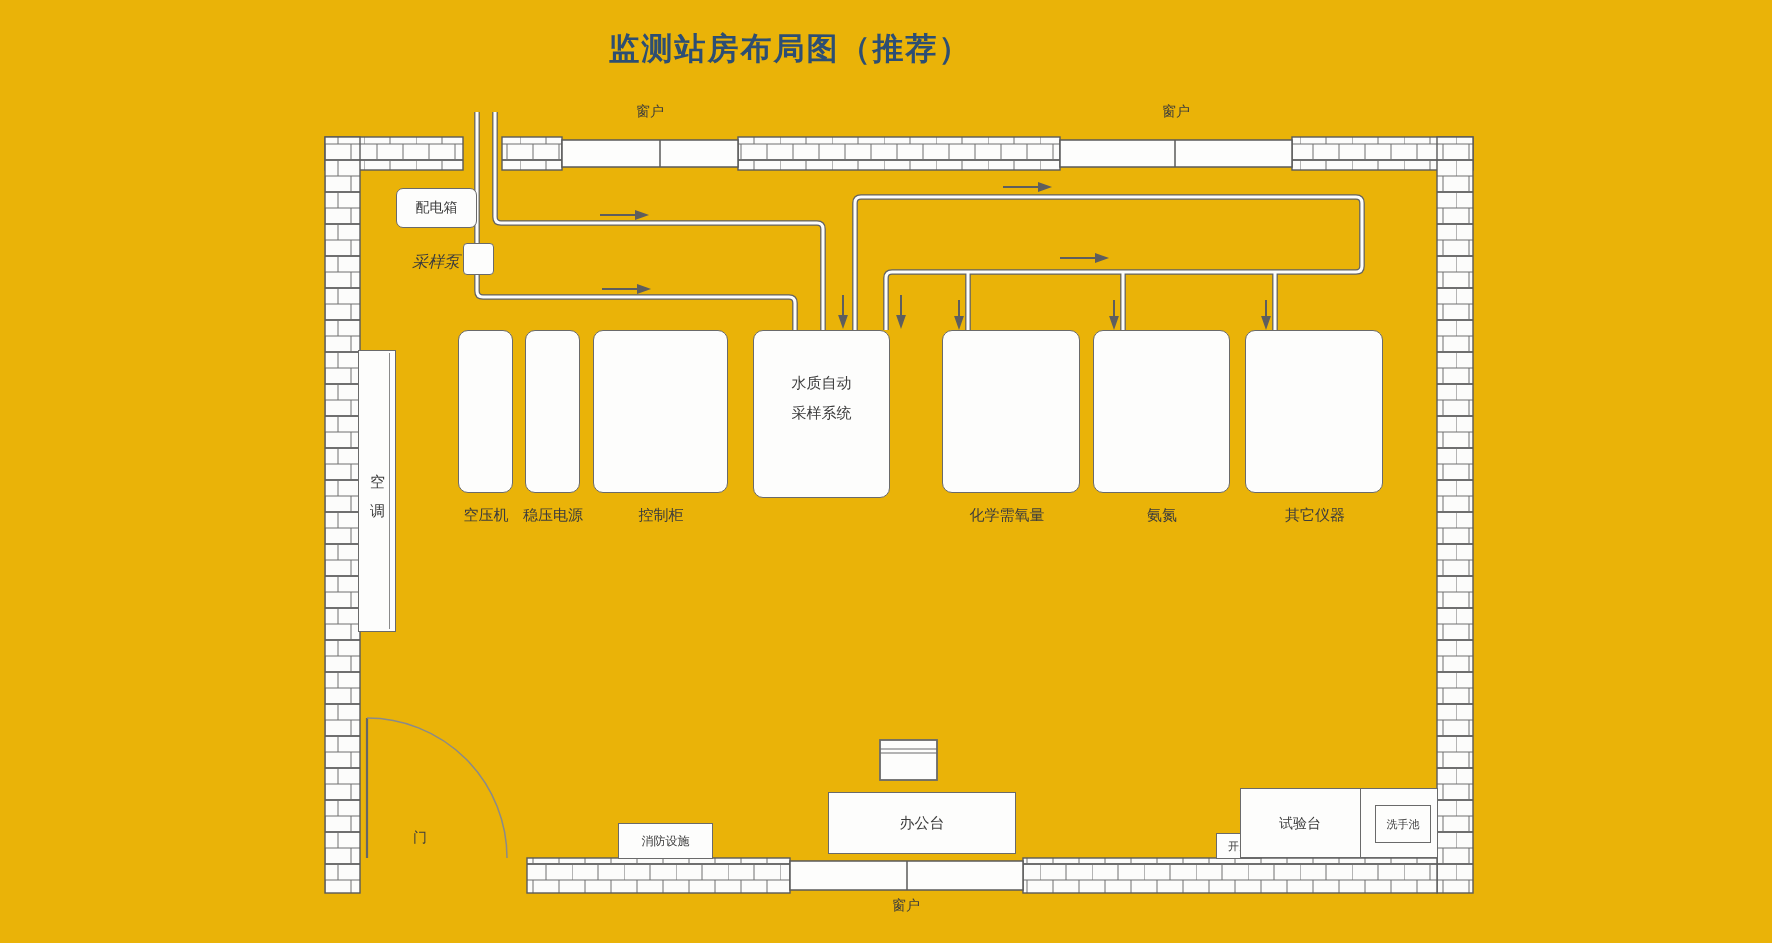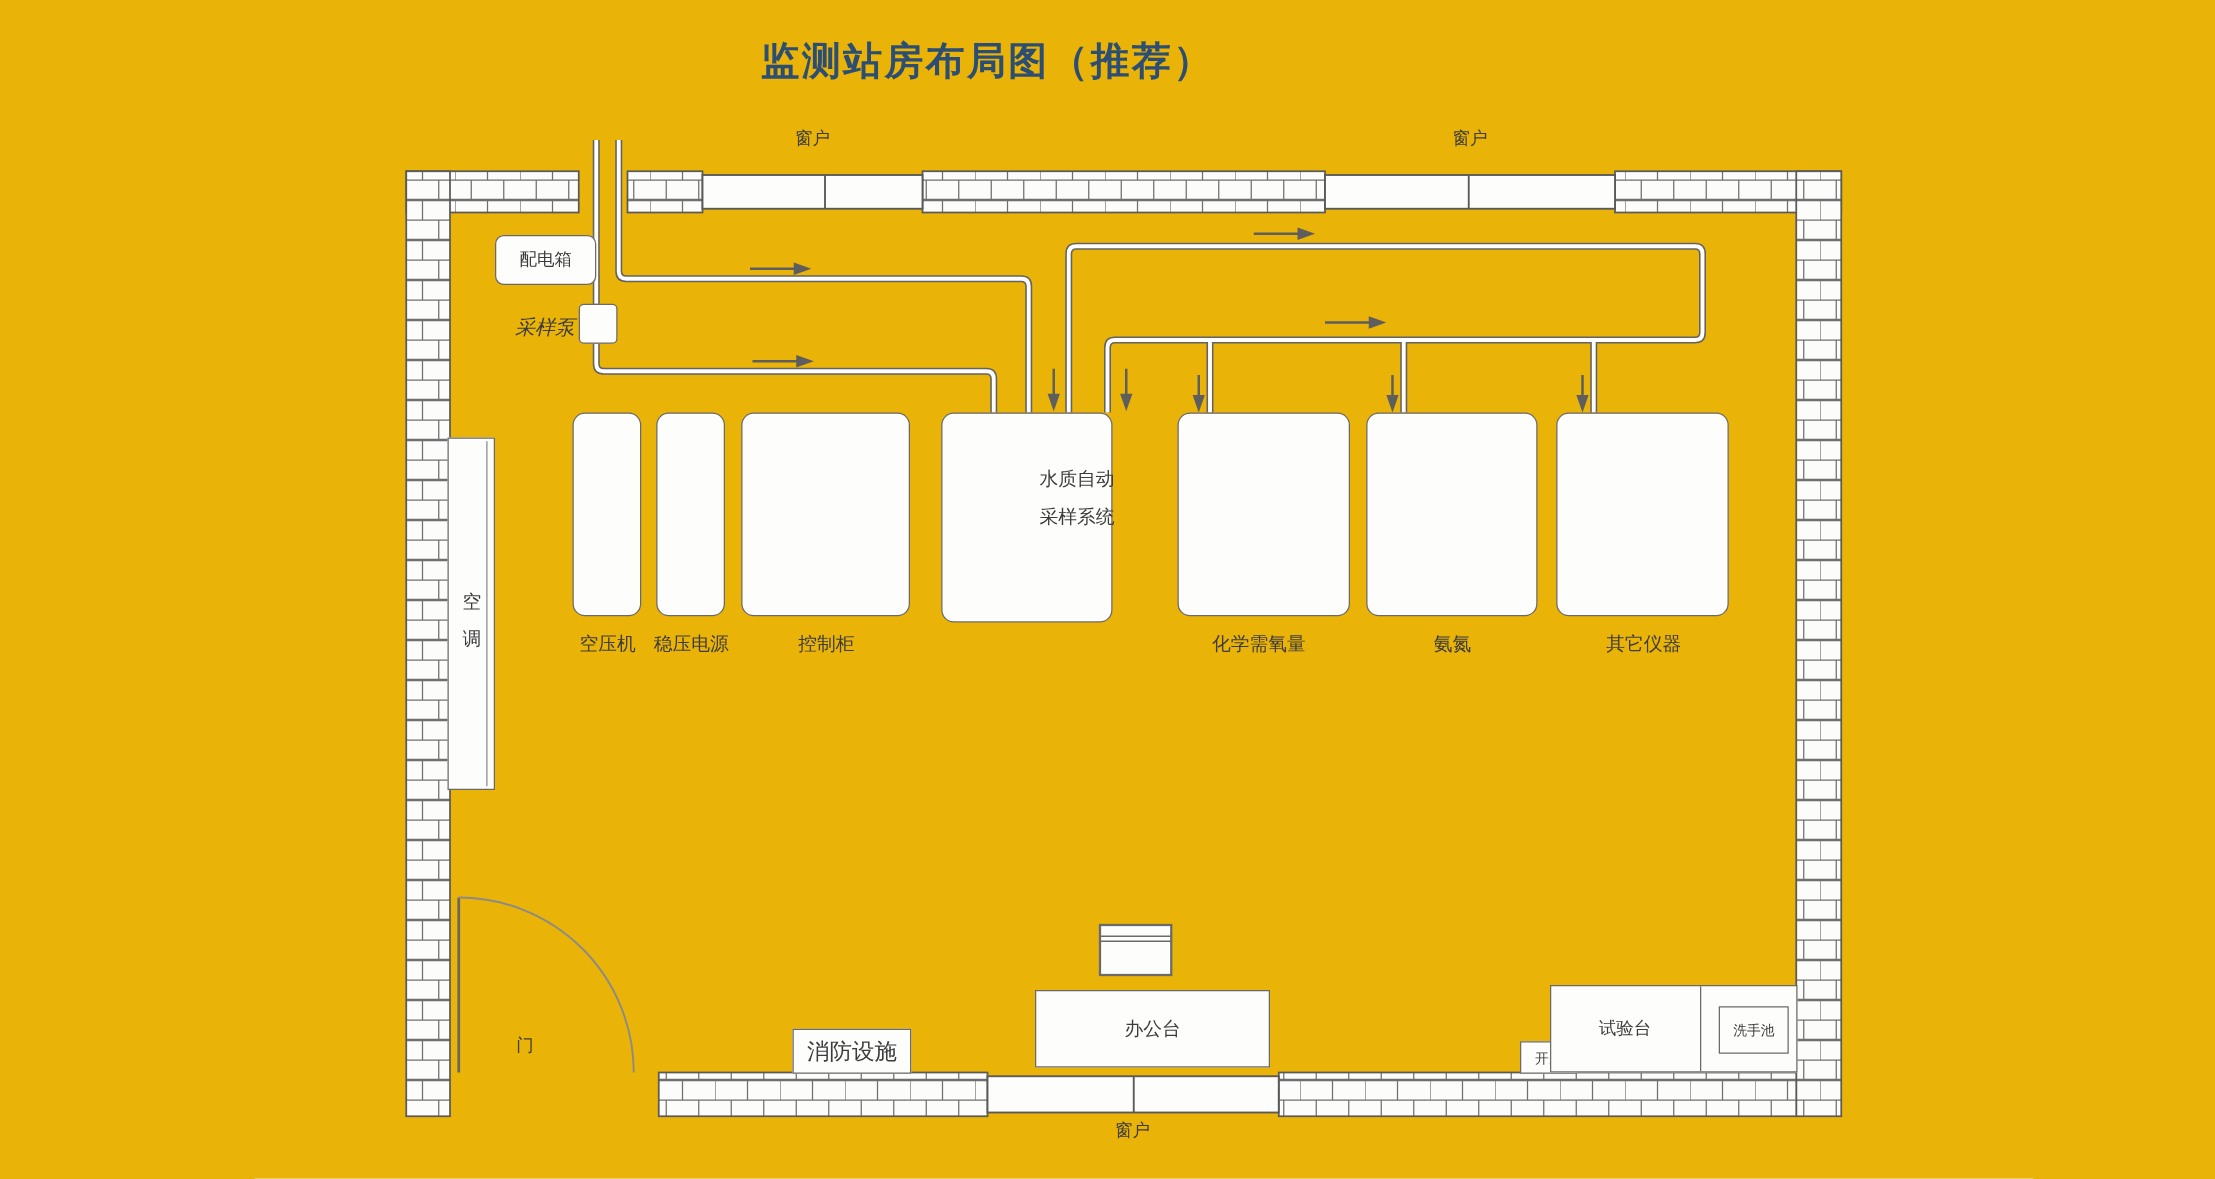--- a/index.html
+++ b/index.html
@@ -11,21 +11,21 @@
   .rnd{border-radius:10px;}
   .rnd-sm{border-radius:7px;}
   .lbl{position:absolute;color:#3c3c3c;font-size:15px;white-space:nowrap;
        transform:translateX(-50%);line-height:1;}
   .lbl-in{display:flex;align-items:center;justify-content:center;color:#3c3c3c;}
   .title{position:absolute;left:790px;top:28px;transform:translateX(-50%);
          font-size:31px;font-weight:bold;letter-spacing:2px;white-space:nowrap;color:#2d4e73;}
   .vtext{writing-mode:vertical-lr;text-orientation:upright;letter-spacing:30px;
          color:#3c3c3c;font-size:15px;}
   .sampling-text{position:absolute;left:753px;top:368px;width:137px;text-align:center;
-                 font-size:15px;line-height:2.0;color:#3c3c3c;margin-left:40px;}
+                 font-size:15px;line-height:2.0;color:#3c3c3c;}
   .divider-v{position:absolute;border-left:1.6px solid #6a6a6a;}
   .ac-inner{position:absolute;right:5px;top:2px;bottom:2px;border-left:1.2px solid #8a8a8a;}
 </style>
 </head>
 <body>
 
 <div id="stage">
 
   <svg width="1772" height="943" viewBox="0 0 1772 943">
     <defs>
@@ -155,21 +155,21 @@
   <div class="lbl" style="left:1007px;top:508px;">化学需氧量</div>
 
   <div class="box rnd" style="left:1093px;top:330px;width:137px;height:163px;"></div>
   <div class="lbl" style="left:1162px;top:508px;">氨氮</div>
 
   <div class="box rnd" style="left:1245px;top:330px;width:138px;height:163px;"></div>
   <div class="lbl" style="left:1315px;top:508px;">其它仪器</div>
 
   <div class="lbl" style="left:420px;top:830px;font-size:14px;">门</div>
 
-  <div class="box lbl-in" style="left:618px;top:823px;width:95px;height:36px;font-size:18px;margin-left:16px;">
+  <div class="box lbl-in" style="left:618px;top:823px;width:95px;height:36px;font-size:12px;">
     <span>消防设施</span>
   </div>
 
   <div class="box lbl-in" style="left:828px;top:792px;width:188px;height:62px;font-size:15px;border-width:1.8px;">
     <span>办公台</span>
   </div>
 
   <div class="box lbl-in" style="left:1216px;top:833px;width:46px;height:26px;font-size:11px;">
     <span>开关</span>
   </div>

